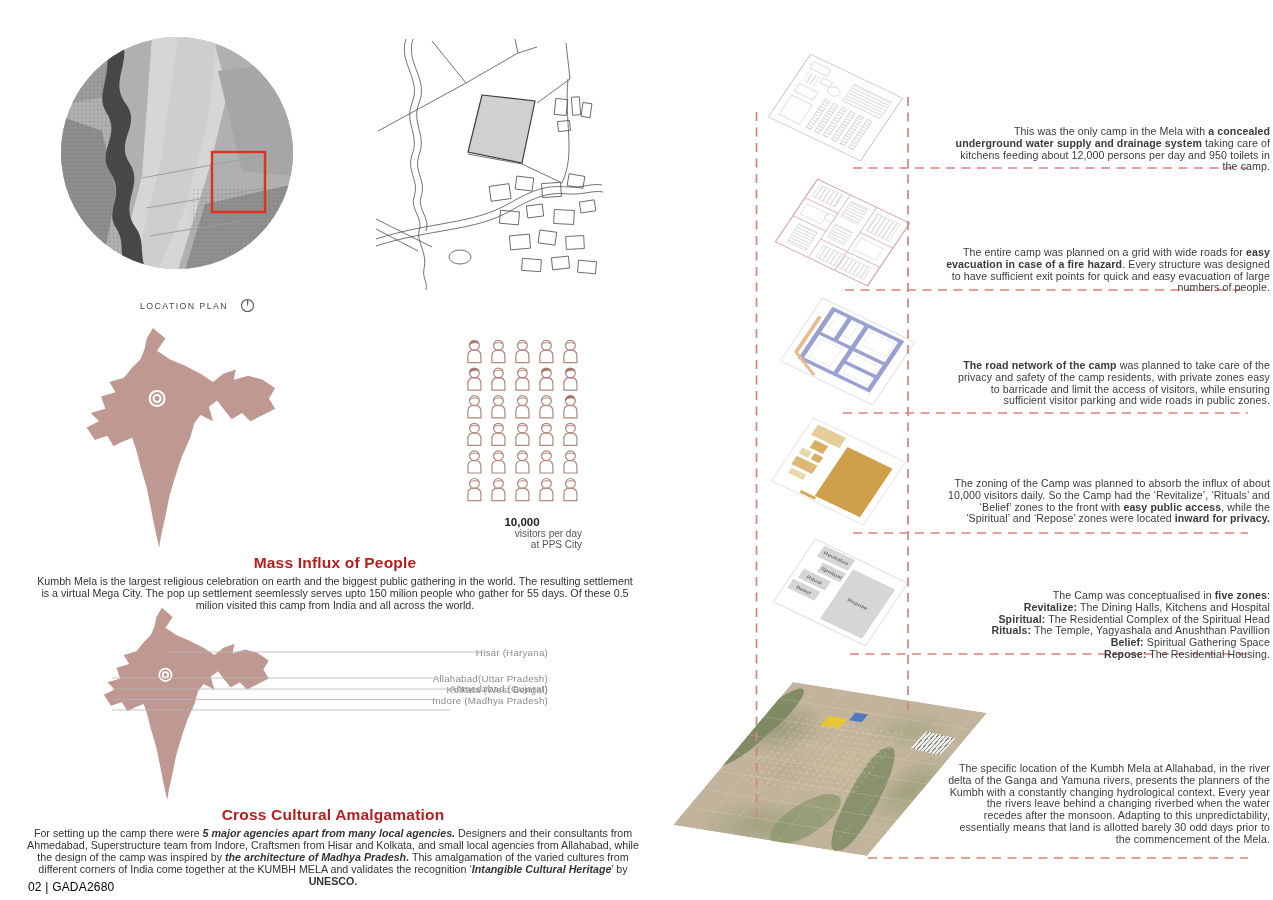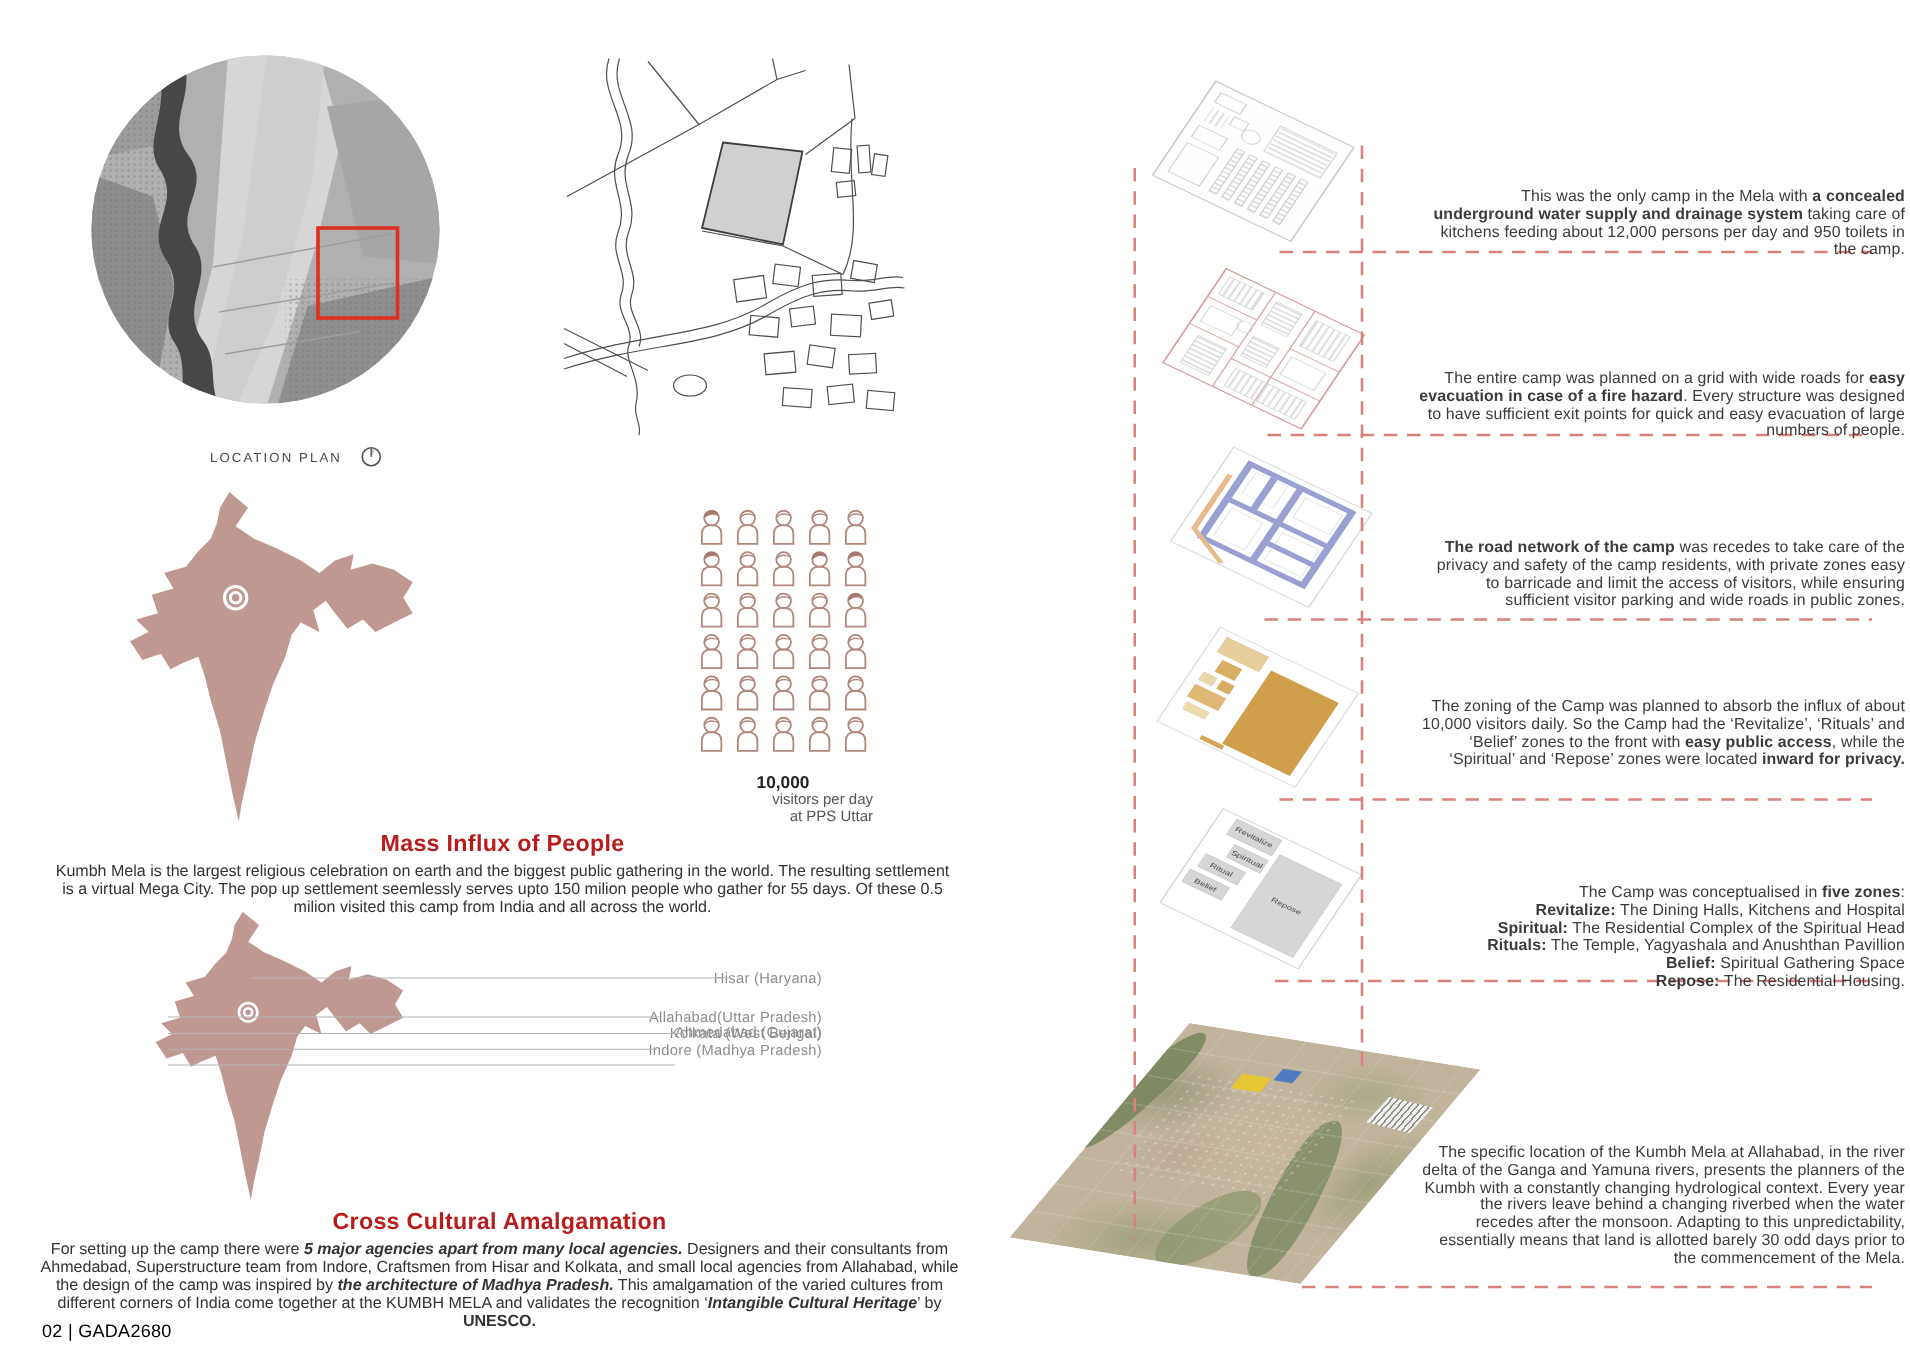--- a/index.html
+++ b/index.html
@@ -194,21 +194,21 @@
       <use href="#person-glyph" xlink:href="#person-glyph" x="0" y="138"></use>
       <use href="#person-glyph" xlink:href="#person-glyph" x="24" y="138"></use>
       <use href="#person-glyph" xlink:href="#person-glyph" x="48" y="138"></use>
       <use href="#person-glyph" xlink:href="#person-glyph" x="72" y="138"></use>
       <use href="#person-glyph" xlink:href="#person-glyph" x="96" y="138"></use>
     </svg>
 
   <div class="abs count-block" style="left:462px;top:516px">
     <div class="count-num">10,000</div>
     <div class="count-cap">visitors per day</div>
-    <div class="count-cap">at PPS Uttar</div>
+    <div class="count-cap">at PPS City</div>
   </div>
 
   <div class="abs" style="left:35px;top:554px;width:600px">
     <div class="section-title">Mass Influx of People</div>
     <div class="section-body">Kumbh Mela is the largest religious celebration on earth and the biggest public gathering in the world. The resulting settlement is a virtual Mega City. The pop up settlement seemlessly serves upto 150 milion people who gather for 55 days. Of these 0.5 milion visited this camp from India and all across the world.</div>
   </div>
 
   <svg class="abs" style="left:98px;top:606px" width="182" height="203" viewBox="0 0 100 112">
     <use href="#india-path" fill="#c09892"></use>
     <g>
@@ -360,18 +360,18 @@
       <line x1="168" y1="652" x2="487" y2="652"></line>
       <line x1="112" y1="678" x2="440" y2="678"></line>
       <line x1="112" y1="689" x2="456" y2="689"></line>
       <line x1="112" y1="699.5" x2="438" y2="699.5"></line>
       <line x1="112" y1="710" x2="450" y2="710"></line>
     </g>
   </svg>
 
   <div class="abs ann" style="left:946px;top:126px"><span>This was the only camp in the Mela with </span><span class="b">a concealed underground water supply and drainage system</span><span> taking care of kitchens feeding about 12,000 persons per day and 950 toilets in the camp.</span></div>
   <div class="abs ann" style="left:946px;top:247px"><span>The entire camp was planned on a grid with wide roads for </span><span class="b">easy evacuation in case of a fire hazard</span><span>. Every structure was designed to have sufficient exit points for quick and easy evacuation of large numbers of people.</span></div>
-  <div class="abs ann" style="left:946px;top:360px"><span class="b">The road network of the camp</span><span> was recedes to take care of the privacy and safety of the camp residents, with private zones easy to barricade and limit the access of visitors, while ensuring sufficient visitor parking and wide roads in public zones.</span></div>
-  <div class="abs ann" style="left:946px;top:466px"><span>The zoning of the Camp was planned to absorb the influx of about 10,000 visitors daily. So the Camp had the ‘Revitalize’, ‘Rituals’ and ‘Belief’ zones to the front with </span><span class="b">easy public access</span><span>, while the ‘Spiritual’ and ‘Repose’ zones were located </span><span class="b">inward for privacy.</span></div>
+  <div class="abs ann" style="left:946px;top:360px"><span class="b">The road network of the camp</span><span> was planned to take care of the privacy and safety of the camp residents, with private zones easy to barricade and limit the access of visitors, while ensuring sufficient visitor parking and wide roads in public zones.</span></div>
+  <div class="abs ann" style="left:946px;top:478px"><span>The zoning of the Camp was planned to absorb the influx of about 10,000 visitors daily. So the Camp had the ‘Revitalize’, ‘Rituals’ and ‘Belief’ zones to the front with </span><span class="b">easy public access</span><span>, while the ‘Spiritual’ and ‘Repose’ zones were located </span><span class="b">inward for privacy.</span></div>
   <div class="abs ann" style="left:946px;top:590px"><span>The Camp was conceptualised in </span><span class="b">five zones</span><span>:</span><br><span class="b">Revitalize:</span><span> The Dining Halls, Kitchens and Hospital</span><br><span class="b">Spiritual:</span><span> The Residential Complex of the Spiritual Head</span><br><span class="b">Rituals:</span><span> The Temple, Yagyashala and Anushthan Pavillion</span><br><span class="b">Belief:</span><span> Spiritual Gathering Space</span><br><span class="b">Repose:</span><span> The Residential Housing.</span></div>
   <div class="abs ann" style="left:946px;top:763px"><span>The specific location of the Kumbh Mela at Allahabad, in the river delta of the Ganga and Yamuna rivers, presents the planners of the Kumbh with a constantly changing hydrological context. Every year the rivers leave behind a changing riverbed when the water recedes after the monsoon. Adapting to this unpredictability, essentially means that land is allotted barely 30 odd days prior to the commencement of the Mela.</span></div>
 
 </div>
 
 </body></html>

